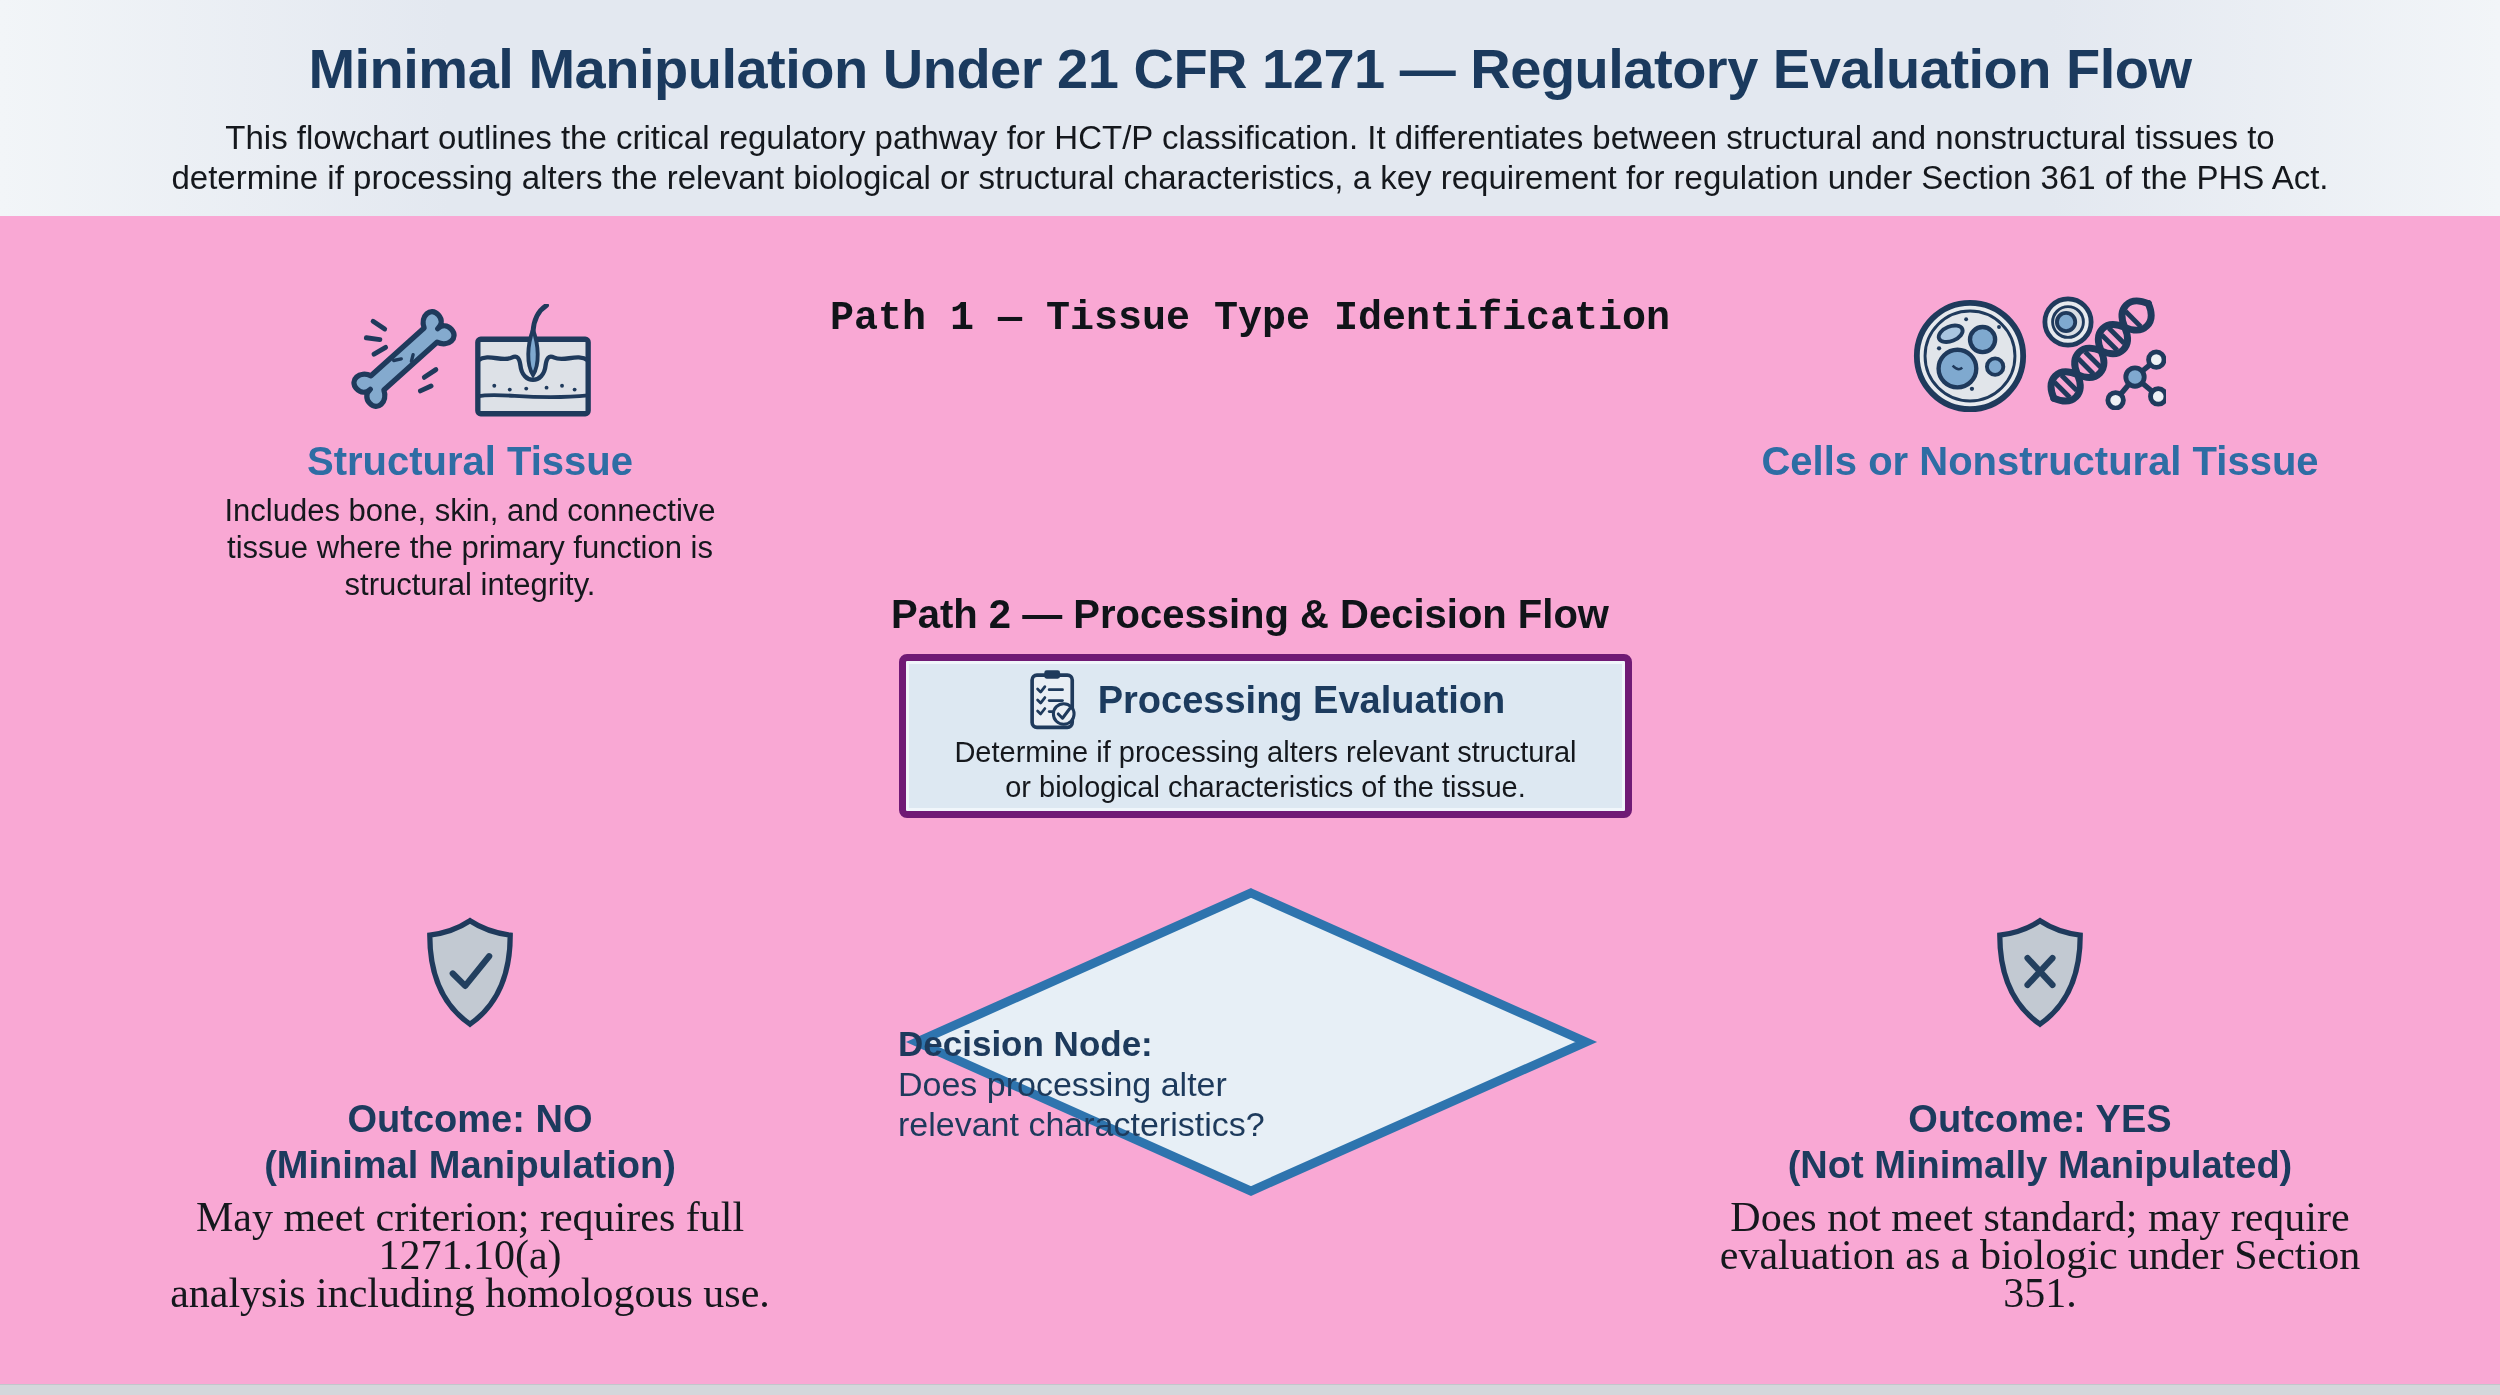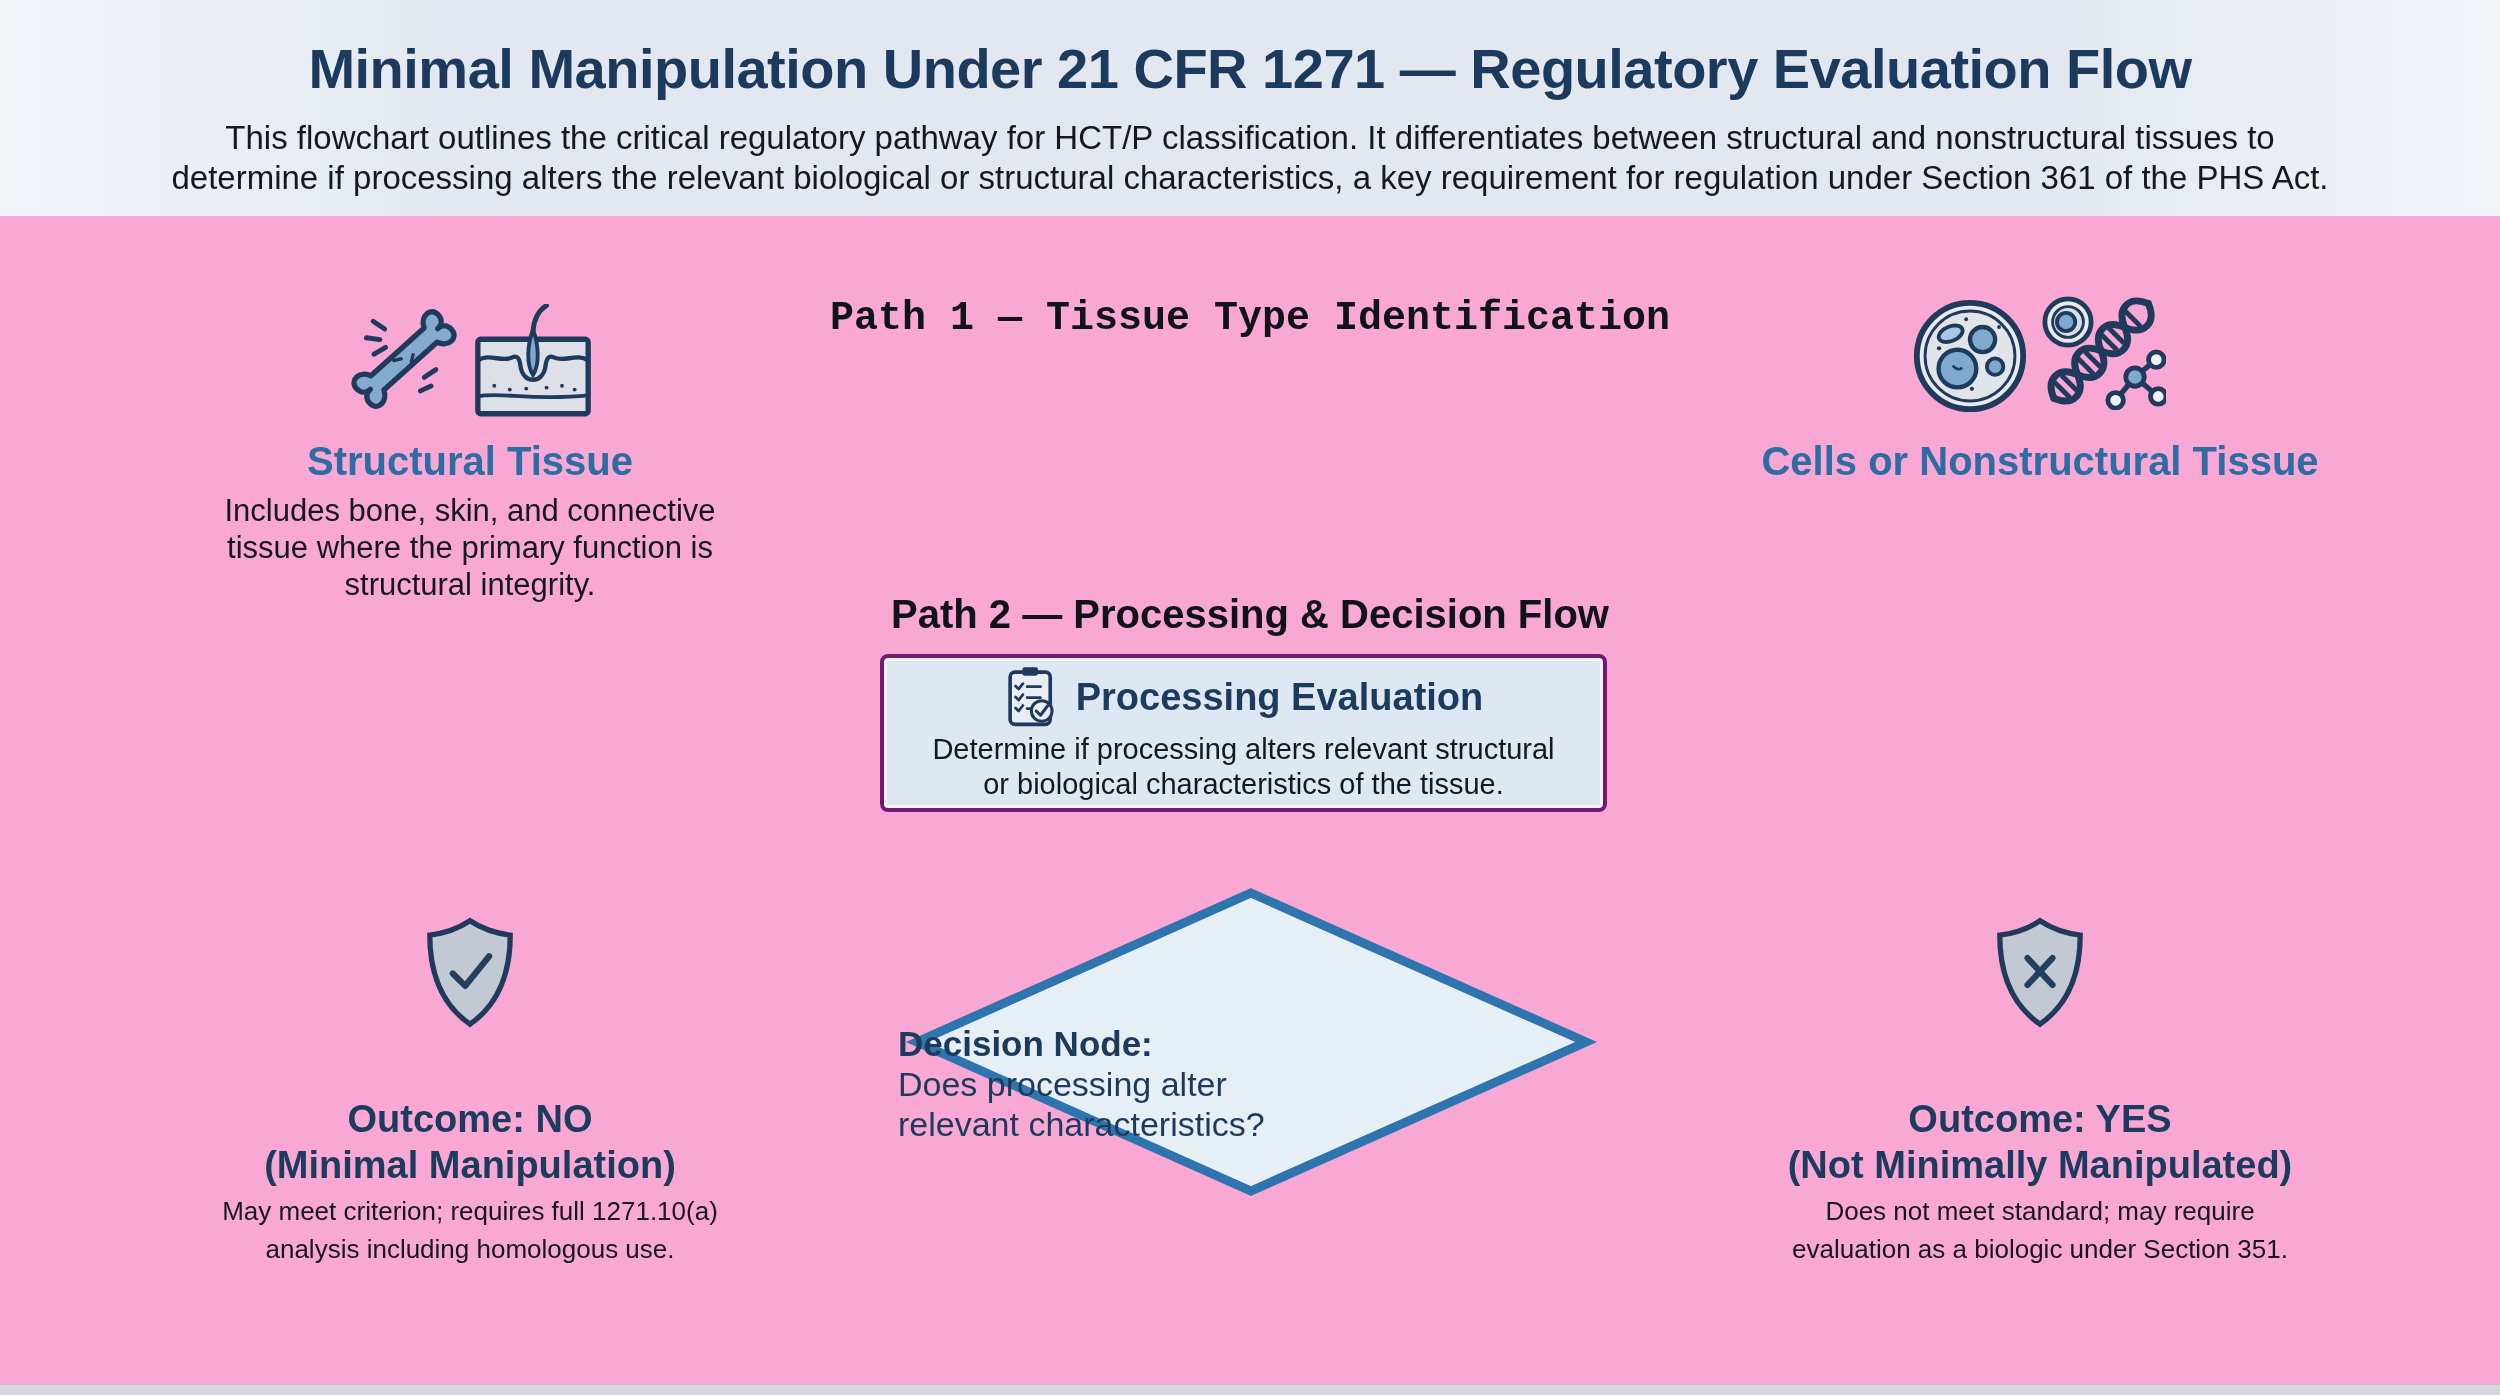--- a/index.html
+++ b/index.html
@@ -23,42 +23,42 @@
   .col-left{left:120px;top:292px;}
   .col-right{left:1690px;top:292px;}
   .icon-cluster{position:relative;margin:0 auto;height:134px;}
   .cluster-left{width:246px;}
   .cluster-right{width:256px;}
   .icon-abs{position:absolute;}
   .col-heading{margin-top:12px;font-size:40px;line-height:46px;font-weight:bold;color:#2e6da4;}
   .col-desc{margin-top:8px;font-size:31px;line-height:37px;color:#15181d;}
 
   
-  .proc-box{position:absolute;left:880px;top:654px;width:719px;height:150px;
-            background:#dde8f2;border:4px solid #701a75;border-radius:8px;
+  .proc-box{position:absolute;left:899px;top:654px;width:719px;height:150px;
+            background:#dde8f2;border:7px solid #701a75;border-radius:8px;
             box-shadow:inset 0 0 0 3px #f0f6fb;text-align:center;}
   .proc-head{display:flex;justify-content:center;align-items:center;gap:16px;margin-top:8px;}
   .proc-title{font-size:38px;font-weight:bold;color:#1c3b5e;}
   .proc-desc{font-size:29px;line-height:35px;color:#15181d;margin-top:4px;}
 
   
   .diamond-svg{position:absolute;left:898px;top:878px;}
   .diamond-text{position:absolute;left:898px;top:988px;width:706px;color:#1d3a5c;margin-top:36px;}
   .decision-label{font-size:35px;line-height:40px;font-weight:bold;}
   .decision-q{font-size:34px;line-height:40px;}
 
   
   .shield{position:absolute;width:96px;height:113px;}
   .shield-left{left:422px;top:916px;}
   .shield-right{left:1992px;top:916px;}
   .outcome{position:absolute;width:680px;text-align:center;}
   .outcome-left{left:130px;top:1096px;}
   .outcome-right{left:1700px;top:1096px;}
   .outcome-heading{font-size:38px;line-height:46px;font-weight:bold;color:#1c3b5e;}
-  .outcome-desc{margin-top:4px;font-size:26px;line-height:38px;color:#15181d;}
+  .outcome-desc{margin-top:10px;font-size:42px;line-height:38px;color:#15181d;font-family:Liberation Serif, serif;}
 
   
   .footer-box{position:absolute;left:820px;top:1268px;width:860px;height:112px;
               background:#e1e4e9;border-radius:10px;text-align:center;}
   .footer-heading{margin-top:13px;font-size:26px;line-height:32px;font-weight:bold;color:#101419;}
   .footer-text{font-size:25px;line-height:30px;color:#15181d;}
 
   .bottom-strip{position:absolute;left:0;top:1384px;width:2500px;height:11px;
                 background:#d4d7db;border-top:1px solid #c3c6cb;}
 </style>

